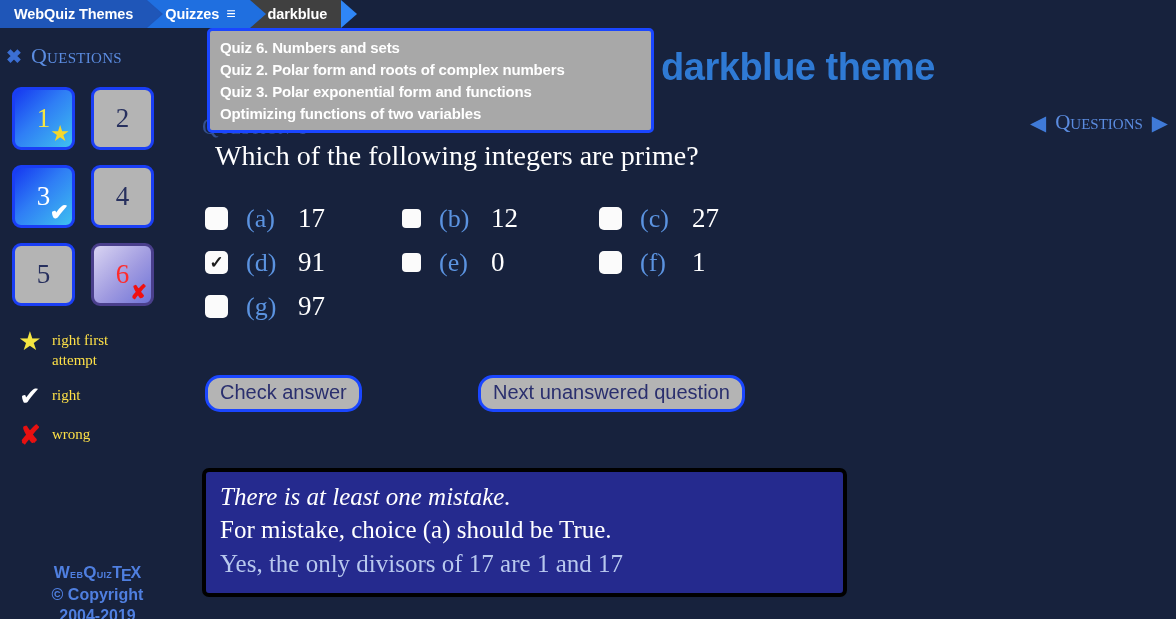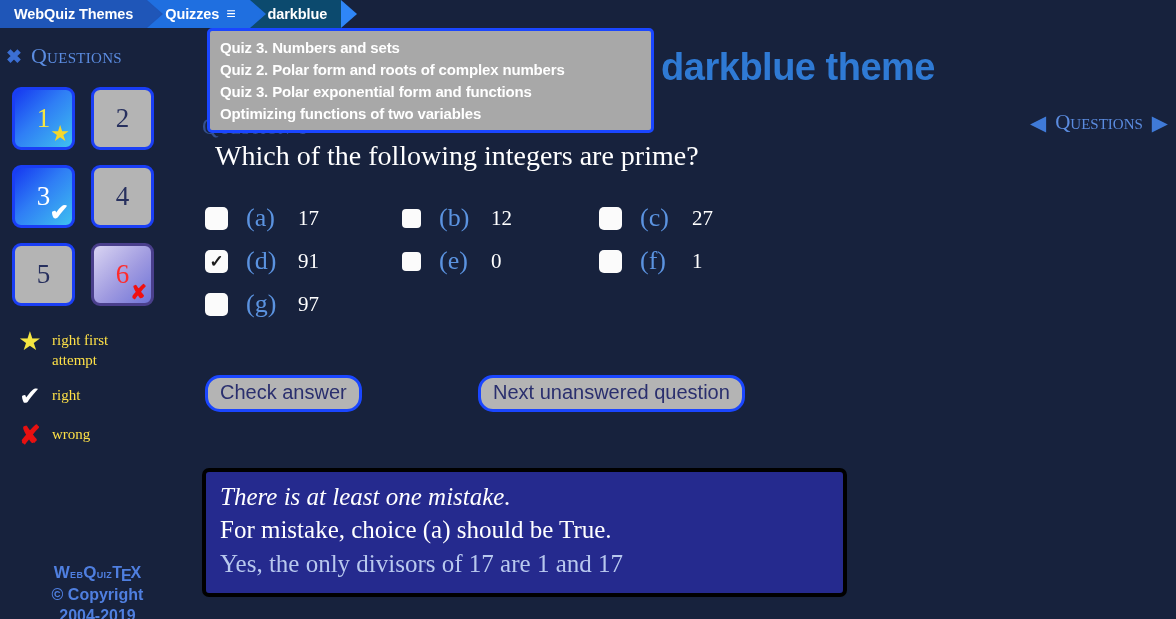--- a/index.html
+++ b/index.html
@@ -35,21 +35,21 @@
     height: 28px;
     color: #ffffff;
     font-size: 14.5px;
     font-weight: bold;
     white-space: nowrap;
     padding: 0 14px 0 18px;
     letter-spacing: -0.1px;
   }
   .crumb.c0 { background: #1f56b8; padding-left: 14px; }
   .crumb.c1 { background: #1f6fe0; }
-  .crumb.c2 { background: #0c4a6e; }
+  .crumb.c2 { background: #404040; }
 
   
   .crumb.c1::before, .crumb.c2::before {
     content: "";
     position: absolute;
     left: -1px; top: 0;
     width: 0; height: 0;
     border-top: 14px solid transparent;
     border-bottom: 14px solid transparent;
     border-left: 16px solid #1f56b8;
@@ -305,21 +305,21 @@
   .choice-letter {
     font-family: "Liberation Serif", serif;
     font-size: 26px;
     color: #5b93e0;
     margin-left: 18px;
     width: 52px;
     flex: 0 0 52px;
   }
   .choice-value {
     font-family: "Liberation Serif", serif;
-    font-size: 21px;
+    font-size: 27px;
     color: #ffffff;
   }
 
   
   .actions { position: absolute; top: 347px; left: 10px; width: 760px; }
   .qbutton {
     position: absolute;
     background: #b4b4b4;
     border: 3px solid #1a46ff;
     border-radius: 15px;
@@ -361,21 +361,21 @@
     <div class="crumb c1">
       <span>Quizzes</span>
       <span class="hamburger-icon">≡</span>
     </div>
     <div class="crumb c2">
       <span>darkblue</span>
     </div>
   </div>
 
   <div class="dropdown">
-    <div class="dropdown-item">Quiz 3. Numbers and sets</div>
+    <div class="dropdown-item">Quiz 6. Numbers and sets</div>
     <div class="dropdown-item">Quiz 2. Polar form and roots of complex numbers</div>
     <div class="dropdown-item">Quiz 3. Polar exponential form and functions</div>
     <div class="dropdown-item">Optimizing functions of two variables</div>
   </div>
 
   <div class="sidebar">
 
     <div class="side-header">
       <span class="close-x-icon">✖</span>
       <span class="side-header-label">Questions</span>

